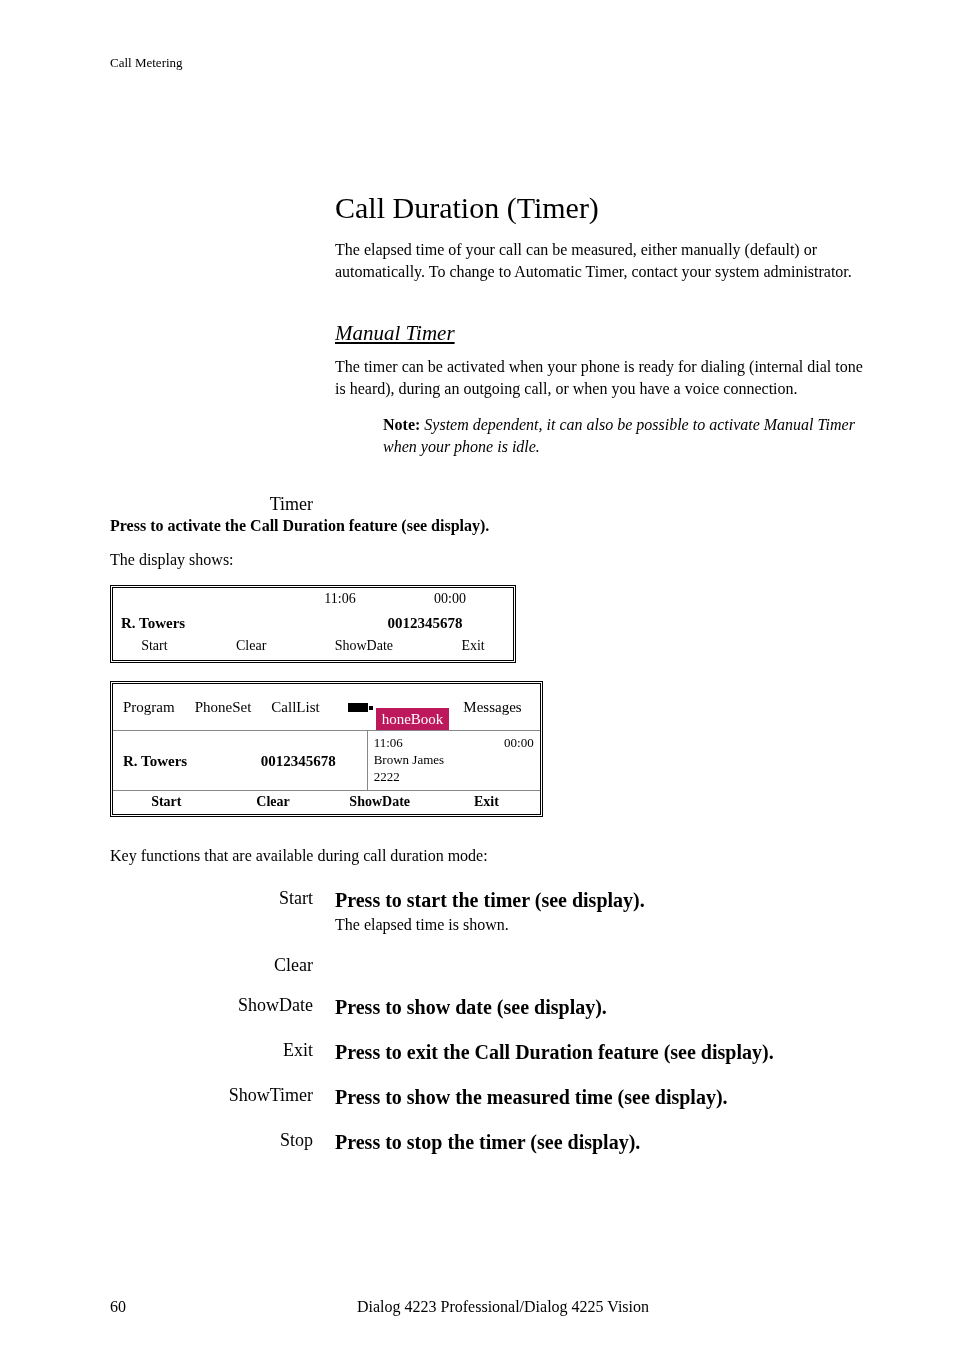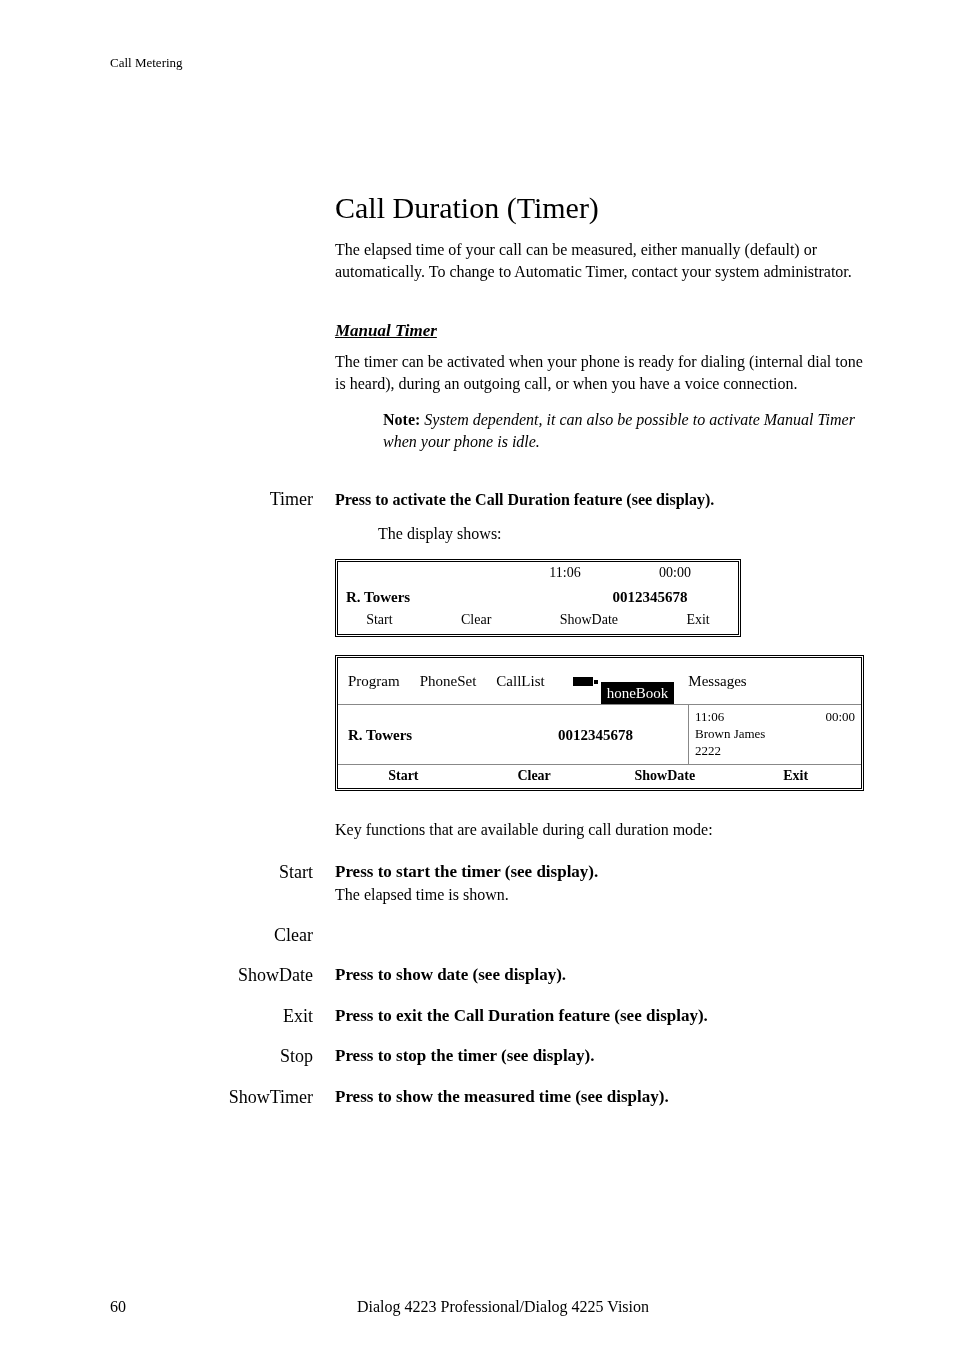--- a/index.html
+++ b/index.html
@@ -30,23 +30,23 @@
     font-weight: normal;
     font-size: 30px;
     margin: 0 0 14px 0;
   }
   .para {
     font-size: 16px;
     line-height: 1.38;
     margin: 0 0 14px 0;
   }
   h2 {
-    font-weight: bold;
+    font-weight: normal;
     font-style: italic;
-    font-size: 17px;
+    font-size: 21px;
     text-decoration: underline;
     margin: 38px 0 10px 0;
   }
   .note {
     margin-left: 48px;
     font-style: italic;
     font-size: 16px;
     line-height: 1.38;
     margin-top: 10px;
     margin-bottom: 36px;
@@ -68,20 +68,21 @@
   }
   .right-col {
     flex: 1;
     font-size: 16px;
     line-height: 1.35;
   }
   .right-col strong { font-weight: bold; }
   .small-caps { font-size: 14px; }
   .outer-row {
     margin-left: -225px;
+    flex-direction: column;
   }
 
   
   .display1 {
     width: 400px;
     border: 3px double #000;
     margin: 10px 0 18px 0;
     font-size: 14px;
   }
   .display1 .d1-r1 {
@@ -115,21 +116,21 @@
   }
   .display2 .tabs {
     display:flex;
     padding: 0px 4px;
     gap: 8px;
     align-items:center;
     border-bottom: 1px solid #888;
   }
   .display2 .tabs .tab { padding: 2px 6px; font-size:15px;}
   .display2 .tabs .tab.active {
-    background:#000000; color:#fff;
+    background:#be185d; color:#fff;
     padding: 1px 6px;
     margin-top: 24px;
   }
   .display2 .tabs .blk {
     width: 20px; height: 9px; background:#000;
     display:inline-block;
     margin-left:14px;
     position:relative;
   }
   .display2 .tabs .blk::after{
@@ -165,21 +166,21 @@
     border-top:1px solid #888;
     padding: 2px 0;
     font-weight:bold;
     font-size:14px;
   }
   .display2 .soft span { flex:1; text-align:center;}
 
   
   .fns .row { margin-bottom: 18px;}
   .fns .left-col { font-size: 18px; padding-top:1px;}
-  .fns .right-col strong { font-size: 17px; }
+  .fns .right-col strong { font-size: 20px; }
 
   .footer {
     position: absolute;
     bottom: 36px;
     left: 110px;
     right: 74px;
     display:flex;
     font-size: 16px;
   }
   .footer .pn { }
@@ -200,21 +201,21 @@
     <p class="note">
       <b>Note:</b>
       <span> </span><i>System dependent, it can also be possible to activate Manual Timer when your phone is idle.</i>
     </p>
   </div>
 
   <div class="row outer-row" style="margin-left:0;">
     <div class="left-col">Timer</div>
     <div class="right-col">
       <strong>Press to activate the Call Duration feature (see display).</strong><br>
-      <p class="para" style="margin-top:12px;margin-left:43px;">The display shows:</p>
+      <p class="para" style="margin-top:12px;">The display shows:</p>
 
       
       <div class="display1">
         <div class="d1-r1">
           <span class="sp"></span>
           <span class="t1">11:06</span>
           <span class="t2">00:00</span>
         </div>
         <div class="d1-r2">
           <span class="n1">R. Towers</span>
@@ -278,26 +279,26 @@
     </div>
     <div class="row">
       <div class="left-col">ShowDate</div>
       <div class="right-col"><strong>Press to show date (see display).</strong></div>
     </div>
     <div class="row">
       <div class="left-col">Exit</div>
       <div class="right-col"><strong>Press to exit the Call Duration feature (see display).</strong></div>
     </div>
     <div class="row">
+      <div class="left-col">ShowTimer</div>
+      <div class="right-col"><strong>Press to show the measured time (see display).</strong></div>
+    </div>
+    <div class="row">
       <div class="left-col">Stop</div>
       <div class="right-col"><strong>Press to stop the timer (see display).</strong></div>
-    </div>
-    <div class="row">
-      <div class="left-col">ShowTimer</div>
-      <div class="right-col"><strong>Press to show the measured time (see display).</strong></div>
     </div>
   </div>
 
   <div class="footer">
     <span class="pn">60</span>
     <span class="ft">Dialog 4223 Professional/Dialog 4225 Vision</span>
   </div>
 </div>
 
 </body></html>

